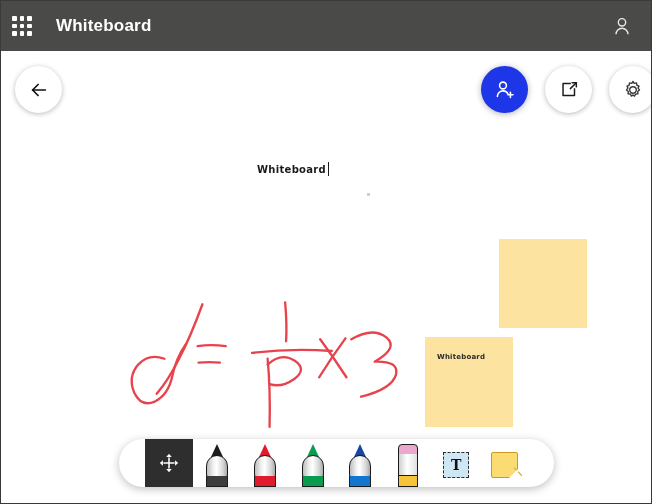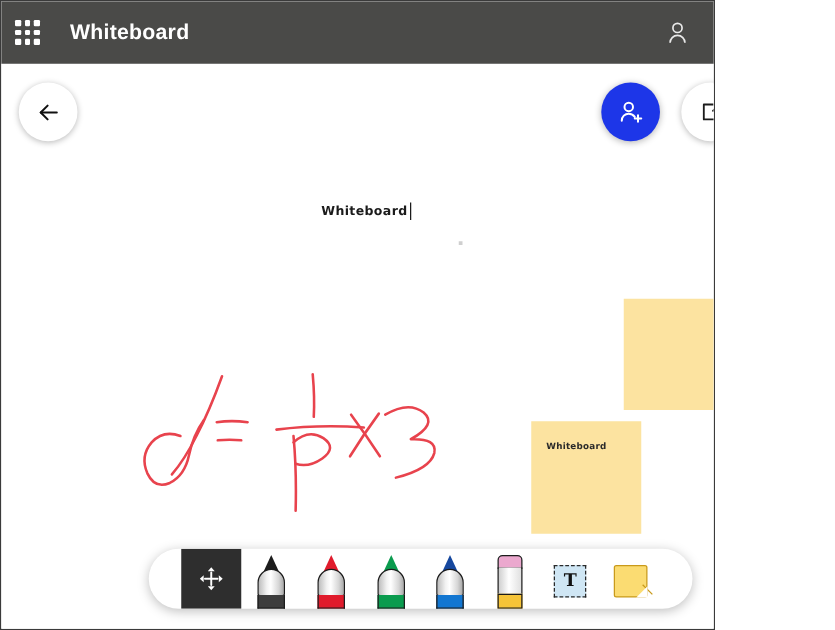--- a/index.html
+++ b/index.html
@@ -4,21 +4,21 @@
 <title>Whiteboard</title>
 <style>
   * { box-sizing: border-box; }
   html, body {
     margin: 0; padding: 0;
     background: #ffffff;
     font-family: "Liberation Sans", sans-serif;
   }
   #app {
     position: relative;
-    width: 572px;
+    width: 652px;
     height: 504px;
     overflow: hidden;
     border: 1px solid #3a3a3a;
     background: #ffffff;
   }
 
   
   .header {
     position: absolute;
     top: 0; left: 0;

